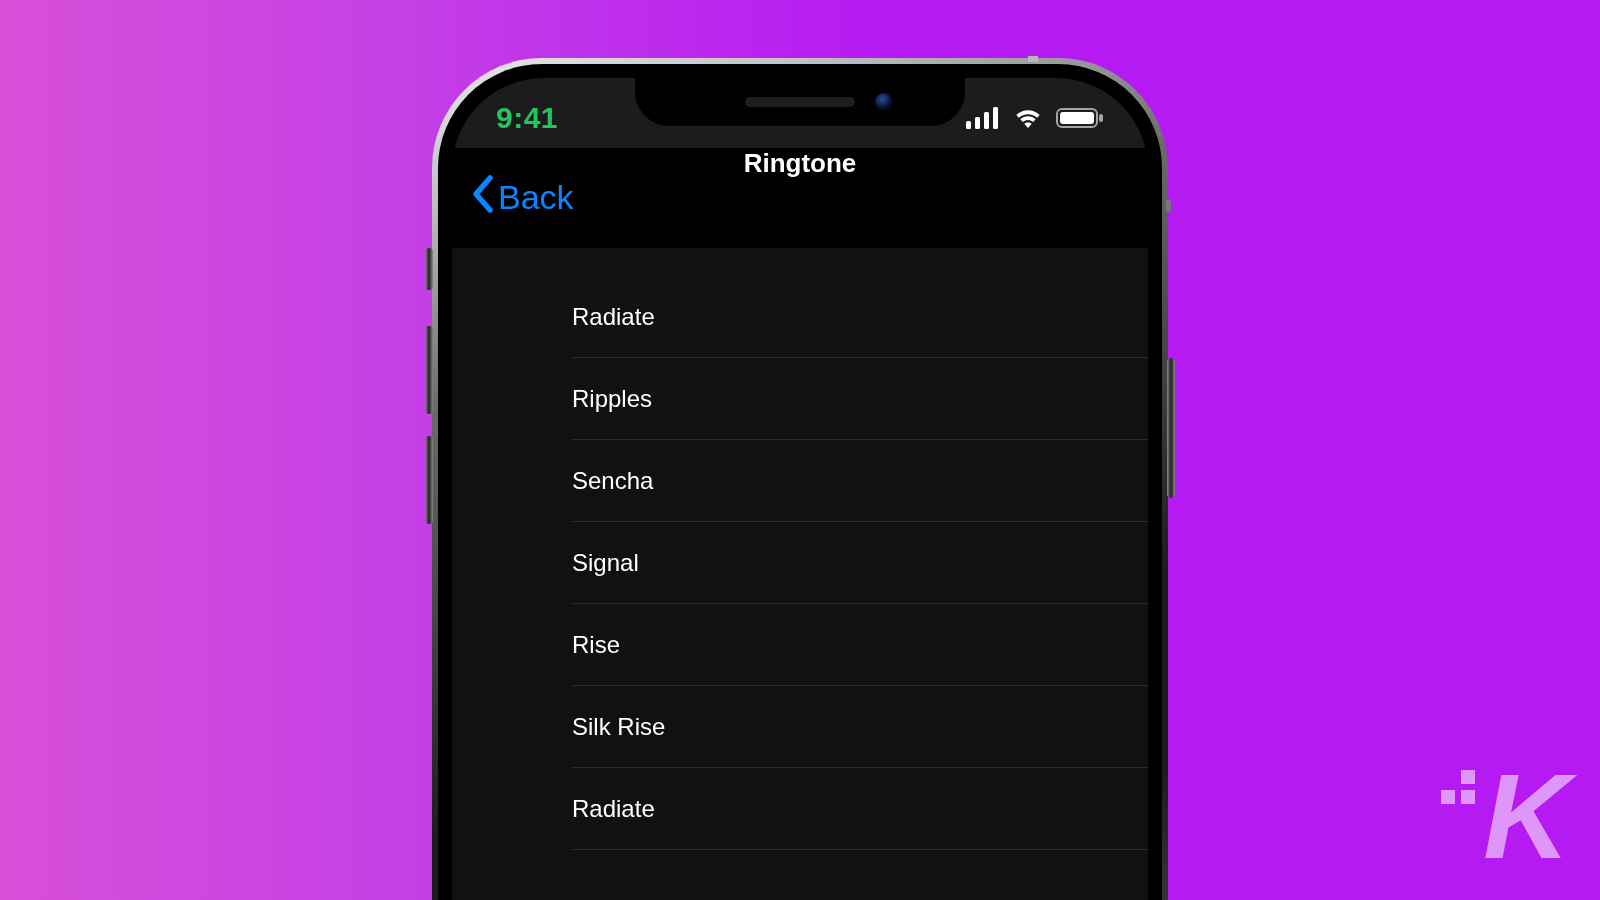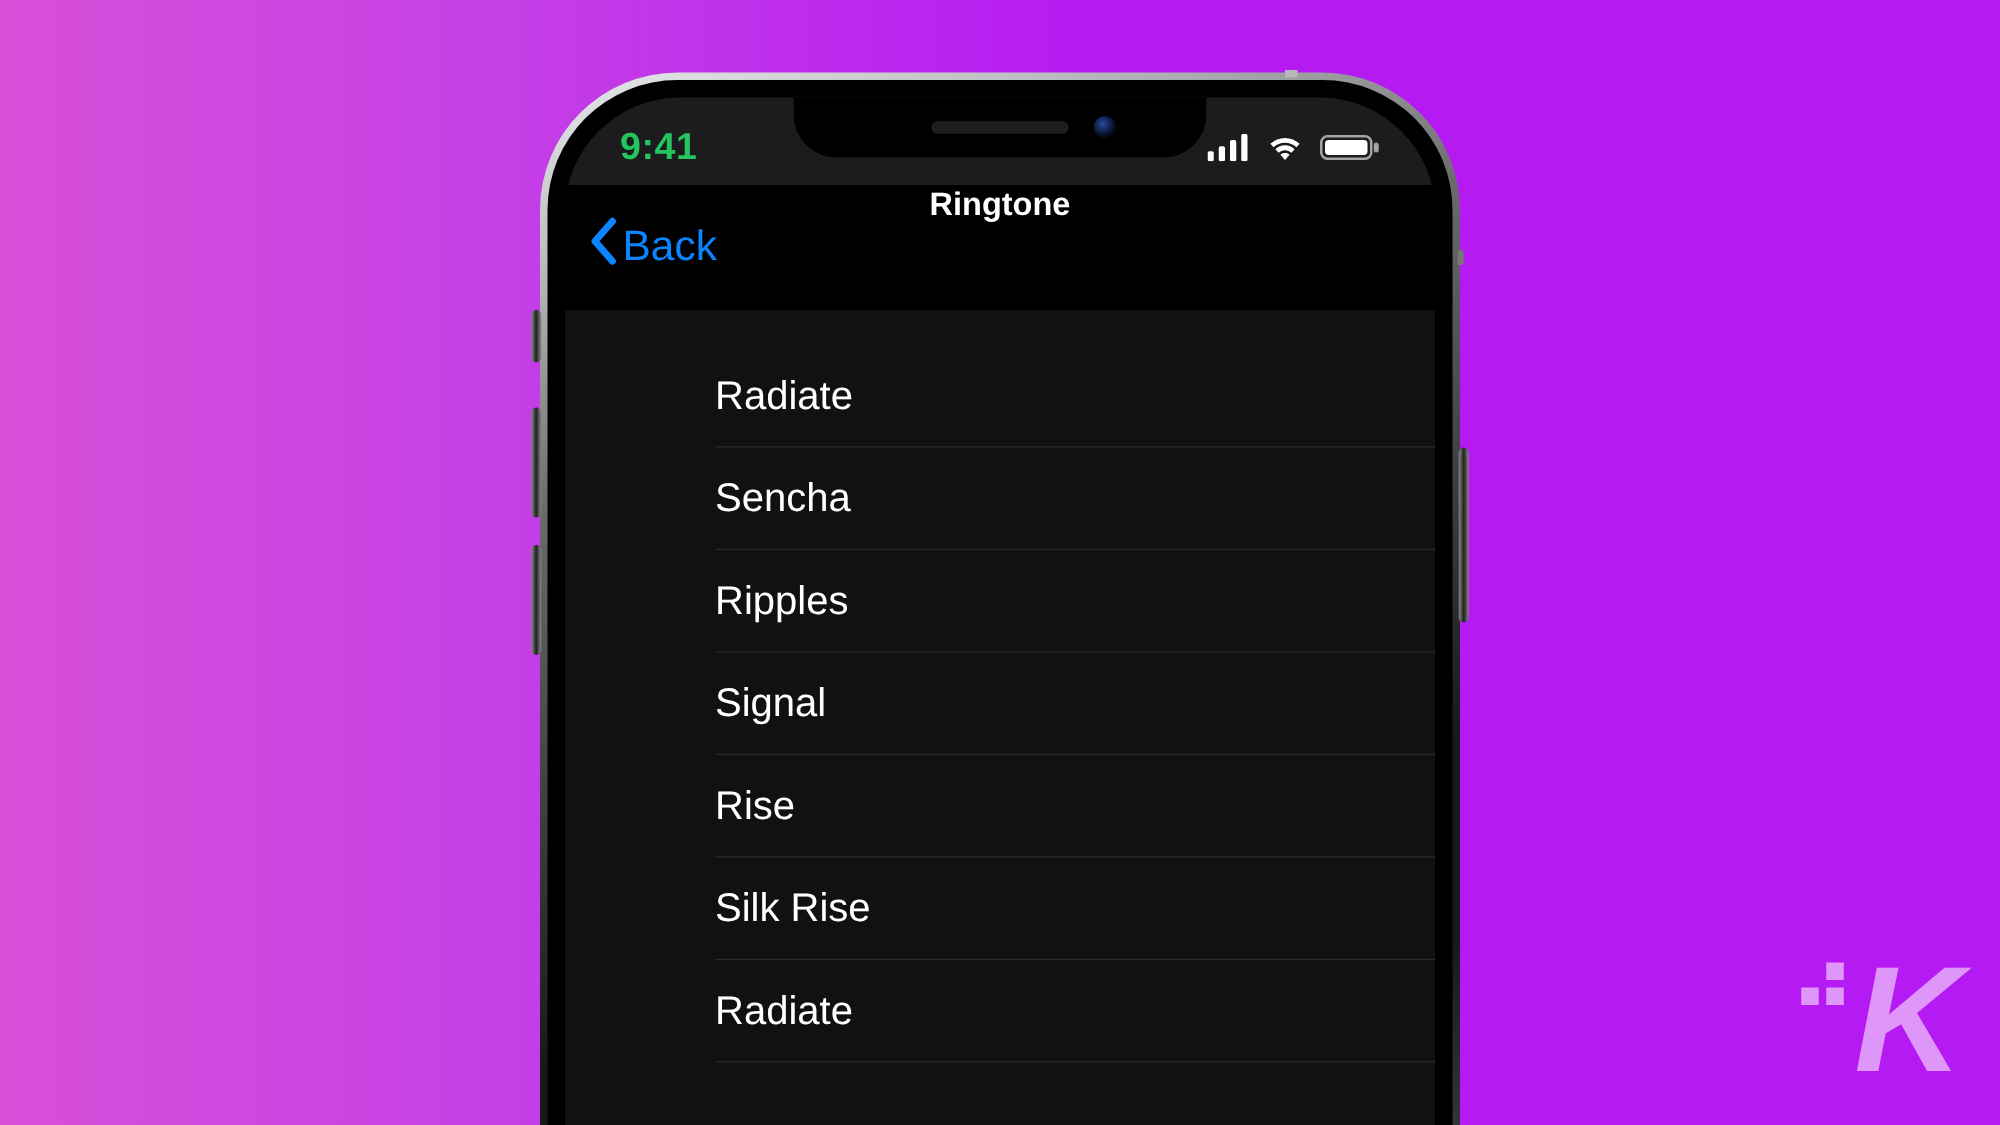--- a/index.html
+++ b/index.html
@@ -147,21 +147,21 @@
   .list {
     background: #111113;
   }
   .row {
     display: flex;
     align-items: center;
     height: 82px;
     margin-left: 120px;
     border-bottom: 1px solid #2a2a2c;
     color: #fff;
-    font-size: 32px;
+    font-size: 24px;
     cursor: pointer;
     padding-right: 30px;
   }
   .row:first-child { border-top: 1px solid #2a2a2c; }
   .list-pad { height: 28px; }
 
 </style>
 </head>
 <body>
 
@@ -219,24 +219,24 @@
         </div>
         <div class="title">Ringtone</div>
       </div>
 
       <div class="list">
         <div class="list-pad"></div>
         <div class="row">
           <span>Radiate</span>
         </div>
         <div class="row">
+          <span>Ripples</span>
+        </div>
+        <div class="row">
           <span>Sencha</span>
-        </div>
-        <div class="row">
-          <span>Ripples</span>
         </div>
         <div class="row">
           <span>Signal</span>
         </div>
         <div class="row">
           <span>Rise</span>
         </div>
         <div class="row">
           <span>Silk Rise</span>
         </div>

